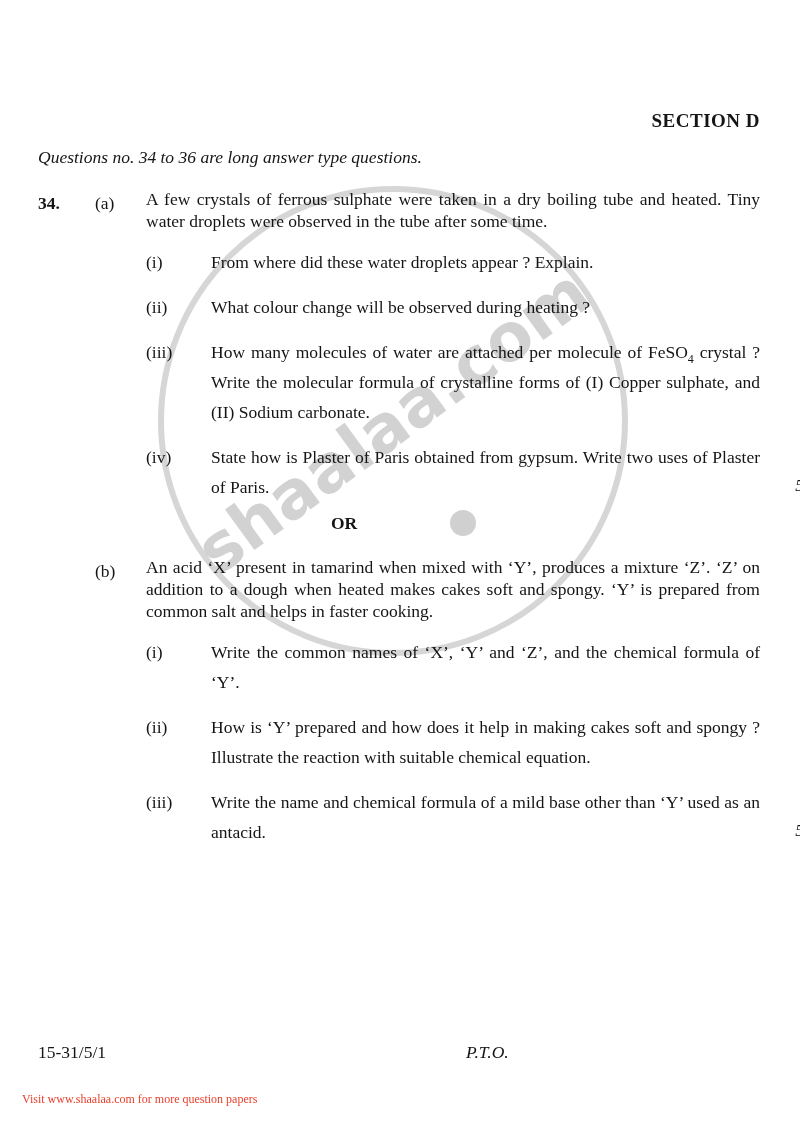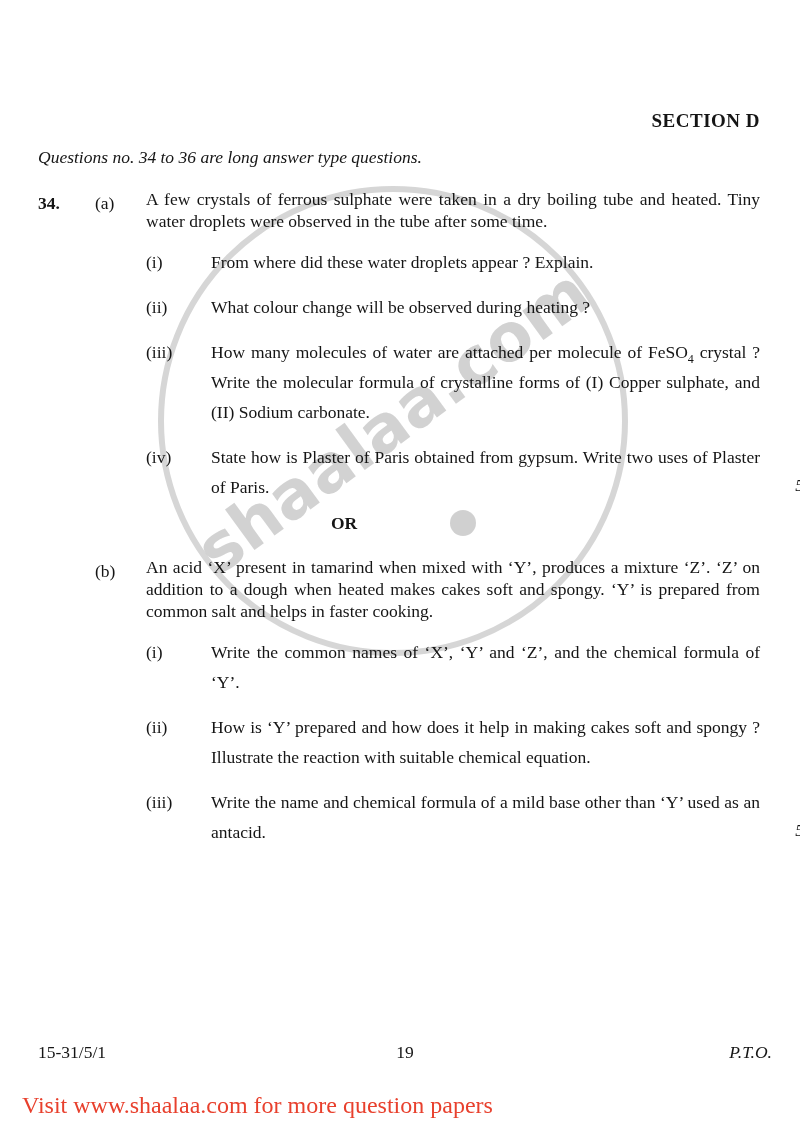--- a/index.html
+++ b/index.html
@@ -109,35 +109,35 @@
     width: 612px;
     text-align: center;
     font-weight: 700;
     margin-top: 6px;
     line-height: 30px;
   }
 
   
   .footer {
     position: absolute;
-    left: 38px; right: 28px; top: 1042px;
+    left: 38px; right: 52px; top: 1042px;
     display: grid;
     grid-template-columns: 1fr 1fr 1fr;
     font-size: 17.5px;
     z-index: 2;
     gap: 8px;
   }
   .footer .f-left  { text-align: left; }
   .footer .f-mid   { text-align: center; }
   .footer .f-right { text-align: right; font-style: italic; }
 
   .banner {
     position: absolute;
     left: 22px; top: 1092px;
-    font-size: 24px;
+    font-size: 12px;
     color: var(--banner-red, #e8402d);
     z-index: 2;
   }
 </style>
 </head>
 <body>
 
 <div class="watermark" aria-hidden="true">
   <div class="wm-circle"></div>
   <div class="wm-text">shaalaa.com</div>
@@ -202,17 +202,16 @@
         <div class="sub-text">Write the name and chemical formula of a mild base other than ‘Y’ used as an antacid.</div>
         <span class="marks">5</span>
       </div>
     </div>
   </div>
 
 </div>
 
 <div class="footer">
   <span class="f-left">15-31/5/1</span>
-  <span class="f-mid">19</span>
   <span class="f-right">P.T.O.</span>
 </div>
 
 <div class="banner">Visit www.shaalaa.com for more question papers</div>
 
 </body></html>

